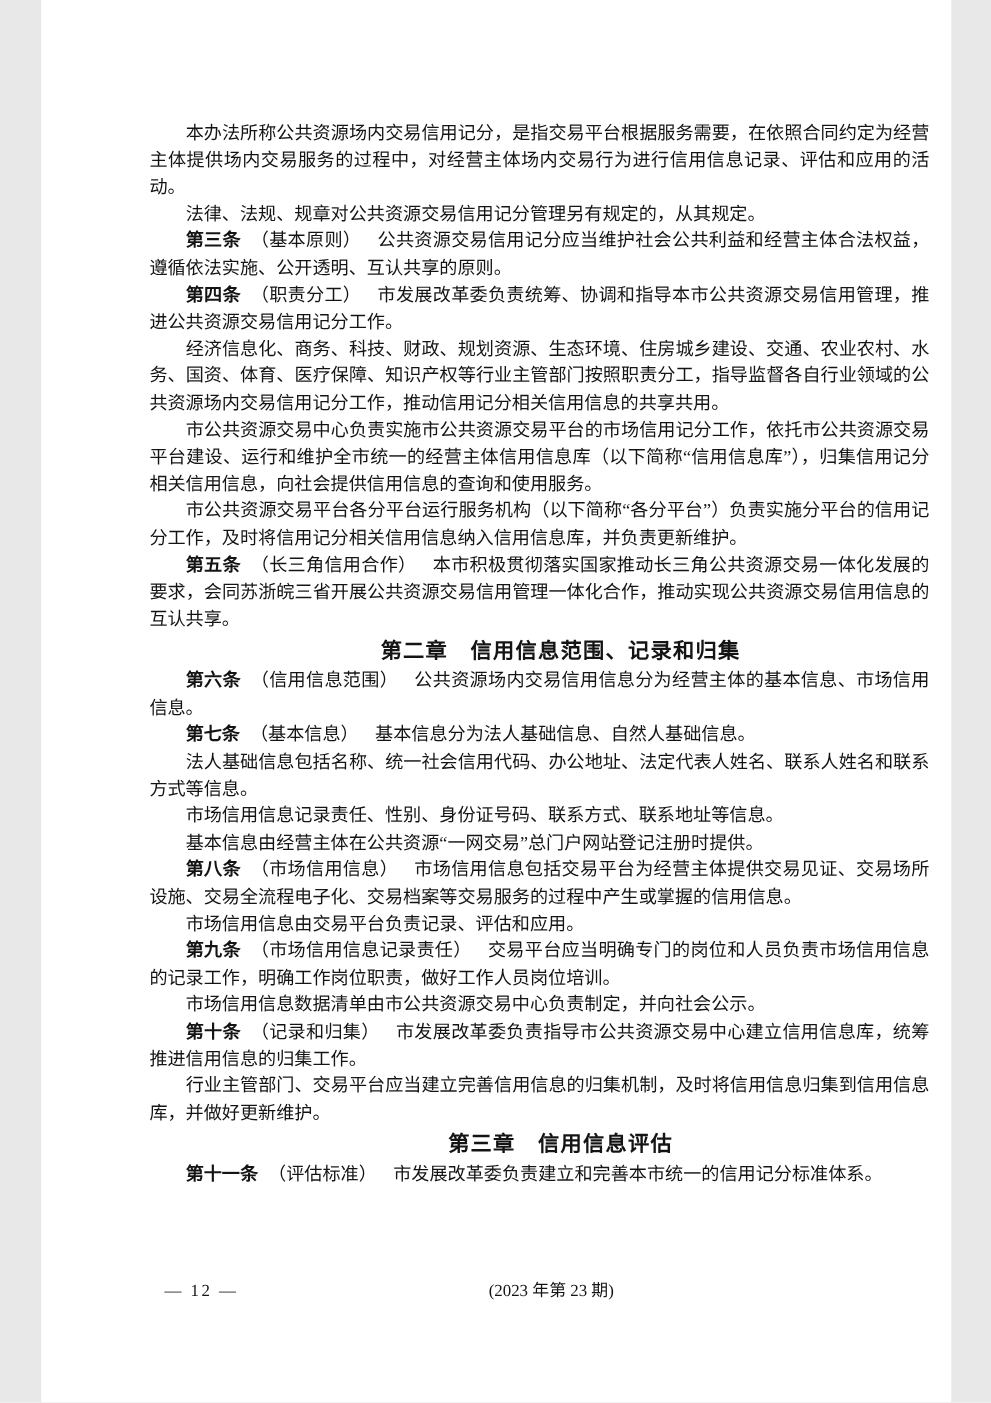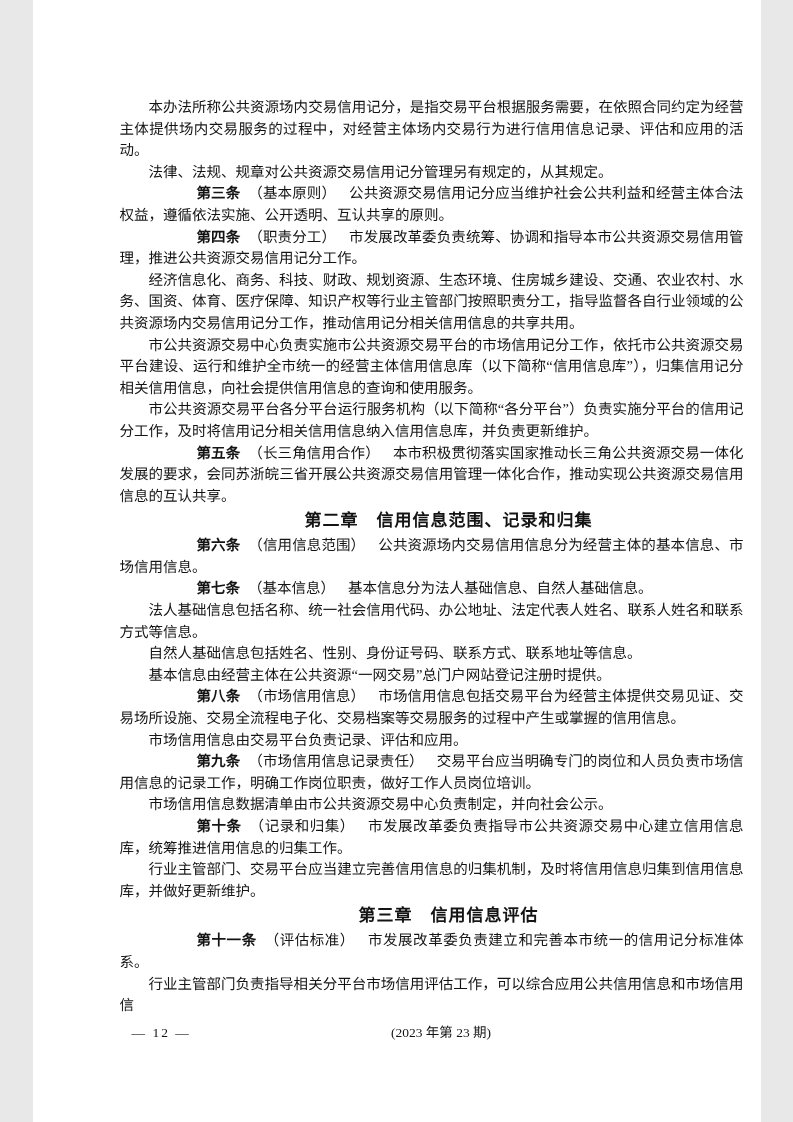--- a/index.html
+++ b/index.html
@@ -21,21 +21,20 @@
     text-justify:inter-ideograph;
   }
   .content p{
     margin:0;
     text-indent:2em;
     word-break:break-all;
   }
   .art-num{
     font-weight:bold;
     padding-right:0.55em;
-    margin-left:48px;
   }
   .art-label{
     padding-right:0.9em;
   }
   .chapter{
     font-family:"Liberation Sans","DejaVu Sans",sans-serif;
     font-weight:bold;
     font-size:17px;
     line-height:28px;
     text-align:center;
@@ -80,40 +79,39 @@
 
     <p><span class="art-num">第五条</span><span class="art-label">（长三角信用合作）</span><span>本市积极贯彻落实国家推动长三角公共资源交易一体化发展的要求，会同苏浙皖三省开展公共资源交易信用管理一体化合作，推动实现公共资源交易信用信息的互认共享。</span></p>
 
     <p class="chapter">第二章　信用信息范围、记录和归集</p>
 
     <p><span class="art-num">第六条</span><span class="art-label">（信用信息范围）</span><span>公共资源场内交易信用信息分为经营主体的基本信息、市场信用信息。</span></p>
 
     <p><span class="art-num">第七条</span><span class="art-label">（基本信息）</span><span>基本信息分为法人基础信息、自然人基础信息。</span></p>
 
     <p>法人基础信息包括名称、统一社会信用代码、办公地址、法定代表人姓名、联系人姓名和联系方式等信息。</p>
-    <p>自然人基础信息包括姓名、性别、身份证号码、联系方式、联系地址等信息。</p>
+    <p>市场信用信息记录责任、性别、身份证号码、联系方式、联系地址等信息。</p>
     <p>基本信息由经营主体在公共资源“一网交易”总门户网站登记注册时提供。</p>
 
     <p><span class="art-num">第八条</span><span class="art-label">（市场信用信息）</span><span>市场信用信息包括交易平台为经营主体提供交易见证、交易场所设施、交易全流程电子化、交易档案等交易服务的过程中产生或掌握的信用信息。</span></p>
 
     <p>市场信用信息由交易平台负责记录、评估和应用。</p>
     <p><span class="art-num">第九条</span><span class="art-label">（市场信用信息记录责任）</span><span>交易平台应当明确专门的岗位和人员负责市场信用信息的记录工作，明确工作岗位职责，做好工作人员岗位培训。</span></p>
 
     <p>市场信用信息数据清单由市公共资源交易中心负责制定，并向社会公示。</p>
 
 
     <p><span class="art-num">第十条</span><span class="art-label">（记录和归集）</span><span>市发展改革委负责指导市公共资源交易中心建立信用信息库，统筹推进信用信息的归集工作。</span></p>
 
     <p>行业主管部门、交易平台应当建立完善信用信息的归集机制，及时将信用信息归集到信用信息库，并做好更新维护。</p>
 
     <p class="chapter">第三章　信用信息评估</p>
 
     <p><span class="art-num">第十一条</span><span class="art-label">（评估标准）</span><span>市发展改革委负责建立和完善本市统一的信用记分标准体系。</span></p>
 
-    <p>行业主管部门负责指导相关分平台市场信用评估工作，可以综合应用公共信用信息和市场信用信</p>
 
   </section>
 
   <footer class="footer">
     <span class="footer-page-number">— 12 —</span>
     <span class="footer-issue">(2023 年第 23 期)</span>
   </footer>
 
 </main>
 

